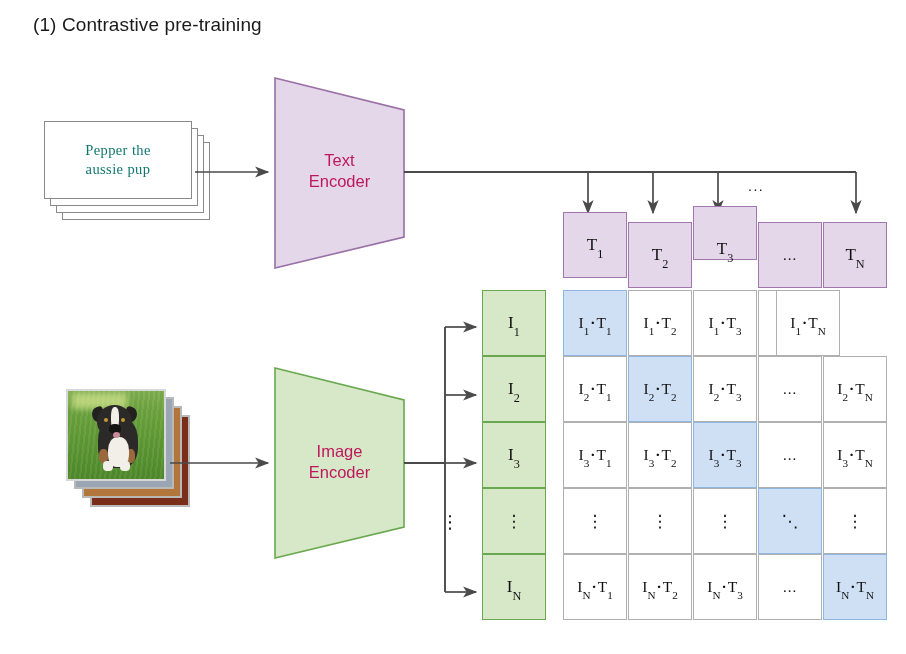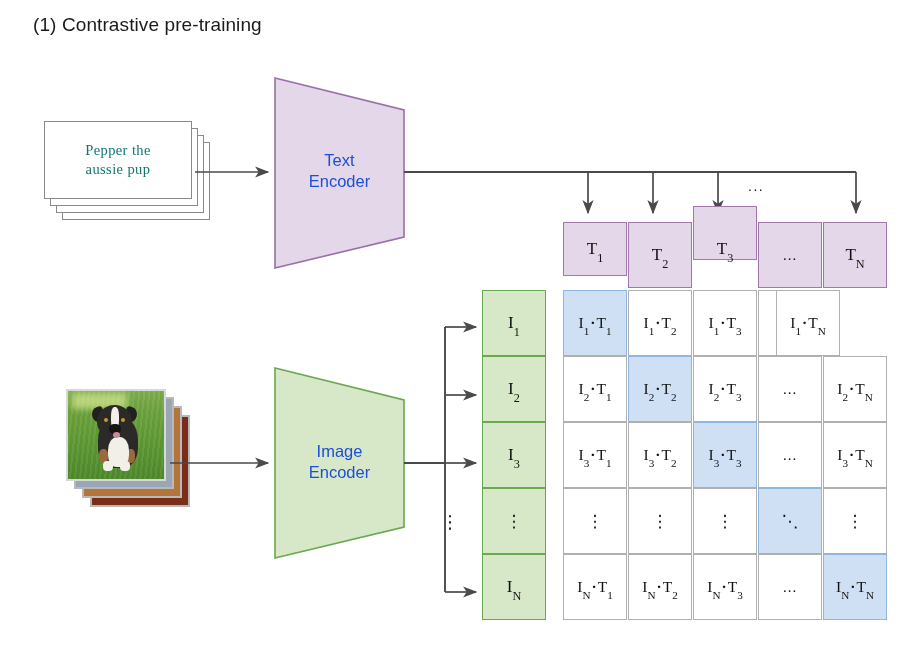--- a/index.html
+++ b/index.html
@@ -81,21 +81,21 @@
     background:#f2efe8;border-radius:40%;}
   .dog-tan-l{position:absolute;left:31px;top:58px;width:9px;height:14px;
     background:#9a6a3c;border-radius:40%;}
   .dog-tan-r{position:absolute;left:59px;top:58px;width:8px;height:14px;
     background:#9a6a3c;border-radius:40%;}
 
   
   .encoder{position:absolute;}
   .enc-label{
     position:absolute;width:100%;text-align:center;
-    font-size:16.5px;line-height:21px;color:#1d4ed8;
+    font-size:16.5px;line-height:21px;color:#be185d;
     left:0;
   }
 
   
   .tcell{
     position:absolute;box-sizing:border-box;
     background:#e4d7e9;border:1px solid #a277ae;
     display:flex;align-items:center;justify-content:center;
     font-family:"Liberation Serif","DejaVu Serif",serif;
     font-size:17px;color:#111;
@@ -204,21 +204,21 @@
   <div class="encoder" style="left:275px;top:441px;width:129px;">
     <div class="enc-label" style="top:0;">Image</div>
     <div class="enc-label" style="top:21px;">Encoder</div>
   </div>
 
   <div class="abs-dots" style="left:748px;top:178px;">...</div>
 
   <div class="abs-vdots" style="left:441px;top:513px;">⋮</div>
 
   <div id="t-row">
-      <div class="tcell" style="left: 563px; top: 222px; width: 64px; height: 54px;">
+      <div class="tcell" style="left: 563px; top: 212px; width: 64px; height: 66px;">
         <span>T<sub>1</sub></span>
       </div>
       <div class="tcell" style="left: 628px; top: 222px; width: 64px; height: 66px;">
         <span>T<sub>2</sub></span>
       </div>
       <div class="tcell" style="left: 693px; top: 206px; width: 64px; height: 54px; align-items: flex-end;">
         <span>T<sub>3</sub></span>
       </div>
       <div class="tcell" style="left: 758px; top: 222px; width: 64px; height: 66px;">
         <span class="hdots">...</span>

